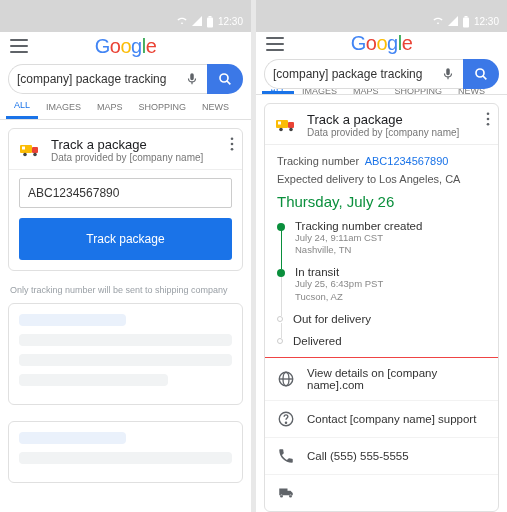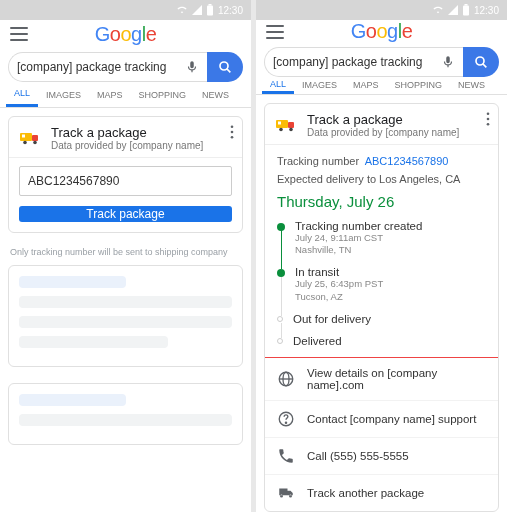--- a/index.html
+++ b/index.html
@@ -1,20 +1,20 @@
 <!DOCTYPE html>
 <html><head>
 <meta charset="utf-8">
 <style>
   * { box-sizing: border-box; margin: 0; padding: 0; }
   html, body { width: 507px; height: 512px; overflow: hidden; font-family: Arial, Helvetica, sans-serif; background: #e8e8e8; }
   .stage { display: flex; width: 507px; height: 512px; gap: 5px; padding: 0; background: #e8e8e8; }
   .phone { flex: 1; background: #fff; display: flex; flex-direction: column; overflow: hidden; }
 
-  .statusbar { height: 20px; background: #d6d6d6; display: flex; justify-content: flex-end; align-items: center; padding: 9px 8px; gap: 4px; color: #fff; font-size: 10px; }
+  .statusbar { height: 20px; background: #d6d6d6; display: flex; justify-content: flex-end; align-items: flex-start; padding: 16px 8px; gap: 4px; color: #fff; font-size: 10px; }
   .statusbar .sig, .statusbar .batt, .statusbar .wifi { display:inline-block; }
 
   .appbar { display: flex; align-items: center; justify-content: center; height: 28px; background: #fff; position: relative; }
   .hamburger { position: absolute; left: 10px; width: 18px; height: 14px; display: flex; flex-direction: column; justify-content: space-between; cursor: pointer; }
   .hamburger span { height: 2px; background: #5f6368; border-radius: 2px; }
   .glogo { font-size: 20px; font-weight: 500; letter-spacing: -0.5px; }
   .glogo .b { color:#4285F4; } .glogo .r { color:#EA4335; } .glogo .y { color:#FBBC05; } .glogo .g { color:#34A853; }
 
   .searchrow { display: flex; align-items: center; margin: 4px 8px 0 8px; }
   .searchbox { flex:1; display:flex; align-items:center; border:1px solid #dcdcdc; border-right:none; border-radius: 18px 0 0 18px; height: 30px; padding: 0 8px; }
@@ -29,21 +29,21 @@
 
   .card { margin:8px; border:1px solid #e0e0e0; border-radius:6px; background:#fff; }
   .cardhead { display:flex; align-items:center; padding:8px 10px 6px 10px; position:relative; }
   .truckicon { width:24px; height:24px; margin-right:8px; flex-shrink:0; }
   .cardtitle { font-size:13px; color:#202124; font-weight:500; }
   .cardsub { font-size:10px; color:#777; }
   .moreicon { position:absolute; right:8px; top:8px; color:#5f6368; cursor:pointer; }
 
   .cardbody-a { padding: 8px 10px 10px 10px; border-top:1px solid #eee; }
   .tn-input { width:100%; height:30px; border:1px solid #ccc; border-radius:2px; padding:0 8px; font-size:12px; color:#333; }
-  .trackbtn { margin-top:10px; width:100%; height:16px; background:#1a73e8; color:#fff; border:none; border-radius:3px; font-size:12px; font-weight:500; cursor:pointer; }
+  .trackbtn { margin-top:10px; width:100%; height:42px; background:#1a73e8; color:#fff; border:none; border-radius:3px; font-size:12px; font-weight:500; cursor:pointer; }
   .disclaimer { font-size:9px; color:#9aa0a6; margin:6px 10px 0 10px; }
 
   .skel { margin:8px; border:1px solid #e0e0e0; border-radius:6px; padding:10px; }
   .skel .bar { height:12px; background:#f1f3f4; border-radius:4px; margin-bottom:8px; }
   .skel .bar.b1 { width:50%; background:#eaf1fb; }
   .skel .bar.bfull { width:100%; }
   .skel .bar.b3 { width:70%; }
 
   .cardbody-b { padding: 10px 12px; border-top:1px solid #eee; font-size:11px; color:#555; }
   .tn-label { font-size:11px; color:#555; }
@@ -293,19 +293,18 @@
         <div class="actrow">
           <svg class="acticon" viewBox="0 0 24 24" fill="currentColor">
               <path d="M6.6 10.8c1.4 2.8 3.8 5.2 6.6 6.6l2.2-2.2c.3-.3.7-.4 1-.2 1.1.4 2.3.6 3.6.6.6 0 1 .4 1 1V20c0 .6-.4 1-1 1C10.6 21 3 13.4 3 4c0-.6.4-1 1-1h3.4c.6 0 1 .4 1 1 0 1.3.2 2.5.6 3.6.1.3 0 .7-.2 1l-2.2 2.2z"></path>
             </svg>
           <span class="actlabel">Call (555) 555-5555</span>
         </div>
         <div class="actrow">
           <svg class="acticon" viewBox="0 0 24 24" fill="currentColor">
               <path d="M3 6h11v9H3zM14 9h4l3 3v3h-7zM6 18a2 2 0 100-4 2 2 0 000 4zm12 0a2 2 0 100-4 2 2 0 000 4z"></path>
             </svg>
-          <span class="actlabel">Track another package</span>
         </div>
       </div>
     </div>
   </div>
 
 </div>
 
 </body></html>

